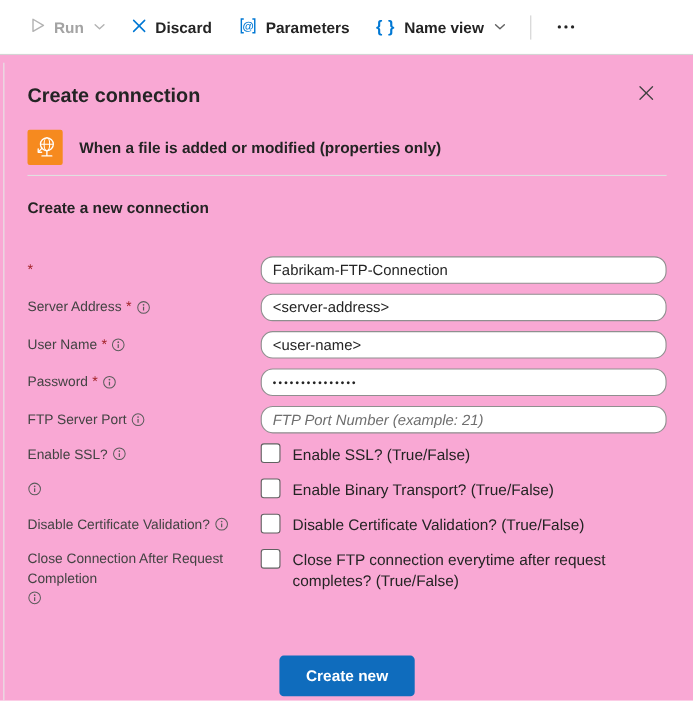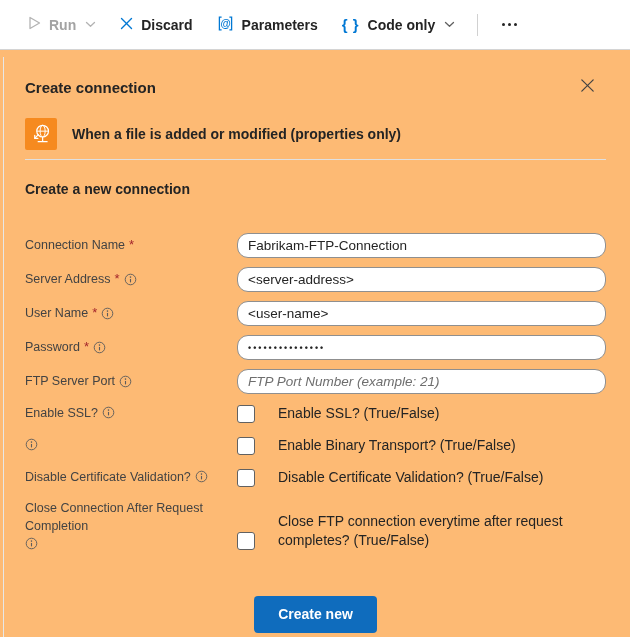--- a/index.html
+++ b/index.html
@@ -1,34 +1,34 @@
 <!DOCTYPE html>
 <html><head>
 <meta charset="utf-8">
 <style>
   * { margin:0; padding:0; box-sizing:border-box; }
   html,body { background:#fff; }
   body { width:630px; height:637px; font-family:"Liberation Sans", sans-serif; color:#242424; }
-  .screen { position:relative; width:630px; height:637px; background:#fdba74; overflow:hidden; }
+  .screen { position:relative; width:630px; height:637px; background:#f9a8d4; overflow:hidden; }
 
   
   .toolbar { height:50px; display:flex; align-items:center; padding-left:16px; border-bottom:1px solid #d4d4d4; background:#fff; }
   .tb-btn { display:flex; align-items:center; gap:8px; padding:0 12px; height:36px; font-size:14px; font-weight:600; color:#242424; cursor:pointer; border-radius:4px; white-space:nowrap; }
   .tb-btn.disabled { color:#a3a3a3; }
   .tb-chevron { margin-left:1px; display:flex; align-items:center; }
   .tb-sep { width:1px; height:22px; background:#d1d1d1; margin:0 10px; }
   .tb-more { display:flex; gap:3px; padding:0 14px; height:36px; align-items:center; cursor:pointer; }
   .tb-more i { width:3px; height:3px; border-radius:50%; background:#242424; display:block; }
   .codeview-glyph { color:#0078d4; font-size:15px; font-weight:700; letter-spacing:1px; line-height:1; }
 
   
   .left-edge { position:absolute; left:3px; top:57px; bottom:0; width:1px; background:#e7e7e7; }
   .panel { padding:0 24px 0 25px; }
   .panel-head { margin-top:26px; display:flex; align-items:center; justify-content:space-between; }
-  .panel-title { font-size:15px; font-weight:700; color:#242424; }
+  .panel-title { font-size:18px; font-weight:700; color:#242424; }
   .close-btn { width:22px; height:22px; display:flex; align-items:center; justify-content:center; cursor:pointer; margin-right:8px; }
 
   .trigger-row { margin-top:20px; display:flex; align-items:center; gap:15px; }
   .connector-icon { width:32px; height:32px; border-radius:2px; display:flex; align-items:center; justify-content:center; flex:none; }
   .trigger-title { font-size:14px; font-weight:600; color:#242424; }
 
   .divider { margin-top:9px; height:1px; background:#e0e0e0; }
 
   .section-title { margin-top:21px; font-size:14px; font-weight:700; color:#242424; }
 
@@ -36,21 +36,21 @@
   .form { margin-top:36px; }
   .row { display:flex; margin-bottom:9px; }
   .row.cb { margin-bottom:12px; }
   .row-label { width:212px; flex:none; padding-right:10px; font-size:12.5px; color:#434343; display:flex; align-items:center; flex-wrap:wrap; column-gap:4px; row-gap:2px; line-height:1.45; }
   .req { color:#a4262c; font-size:13px; }
   .info { display:inline-flex; align-items:center; }
   .row-control { flex:1; display:flex; align-items:flex-start; }
   .text-input { width:100%; height:25px; border:1px solid #8f8f8f; border-radius:11px; padding:0 10px; font-size:13.5px; color:#242424; font-family:"Liberation Sans", sans-serif; background:#fff; outline:none; }
   .text-input.masked { font-size:9px; letter-spacing:2px; font-weight:700; }
   .text-input::placeholder { font-style:italic; color:#6e6e6e; font-size:13.5px; letter-spacing:0; font-weight:400; }
-  .cb-control { display:flex; gap:23px; align-items:flex-end; }
+  .cb-control { display:flex; gap:11px; align-items:flex-start; }
   .checkbox { appearance:none; -webkit-appearance:none; width:18px; height:18px; border:1px solid #616161; border-radius:3px; background:#fff; flex:none; margin-top:0; cursor:pointer; }
   .cb-label { font-size:14px; color:#242424; line-height:1.35; padding-top:1px; max-width:380px; }
 
   .btn-row { margin-top:46px; display:flex; justify-content:center; }
   .create-btn { background:#0f6cbd; color:#fff; border:none; border-radius:4px; font-size:14px; font-weight:700; padding:7px 24px; height:37px; line-height:13px; cursor:pointer; font-family:"Liberation Sans", sans-serif; }
 </style>
 </head>
 <body>
 
 <div class="screen">
@@ -87,21 +87,21 @@
           <path d="M4.6 2.2 H2.4 V14.8 H4.6" fill="none" stroke="#0078d4" stroke-width="1.3"></path>
           <path d="M12.4 2.2 H14.6 V14.8 H12.4" fill="none" stroke="#0078d4" stroke-width="1.3"></path>
           <text x="8.5" y="12" font-size="10.5" font-weight="600" fill="#0078d4" text-anchor="middle" font-family="Liberation Sans, sans-serif">@</text>
         </svg>
       </span>
       <span>Parameters</span>
     </div>
 
     <div class="tb-btn">
       <span class="codeview-glyph">{ }</span>
-      <span>Code only</span>
+      <span>Name view</span>
       <span class="tb-chevron">
         <svg width="11" height="7" viewBox="0 0 11 7">
             <polyline points="1.5,1.5 5.5,5.2 9.5,1.5" fill="none" stroke="#616161" stroke-width="1.3" stroke-linecap="round" stroke-linejoin="round"></polyline>
           </svg>
       </span>
     </div>
 
     <div class="tb-sep"></div>
 
     <div class="tb-more">
@@ -143,21 +143,20 @@
     </div>
 
     <div class="divider"></div>
 
     <div class="section-title">Create a new connection</div>
 
     <div class="form">
 
       <div class="row">
         <div class="row-label">
-          <span>Connection Name</span>
             <span class="req">*</span>
         </div>
         <div class="row-control">
           <input class="text-input" type="text" value="Fabrikam-FTP-Connection" style="">
         </div>
       </div>
 
       <div class="row">
         <div class="row-label">
           <span>Server Address</span>

